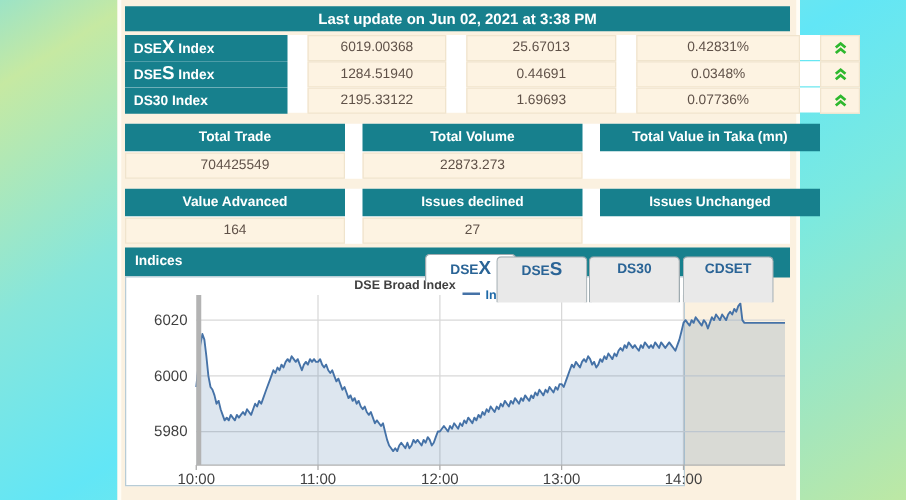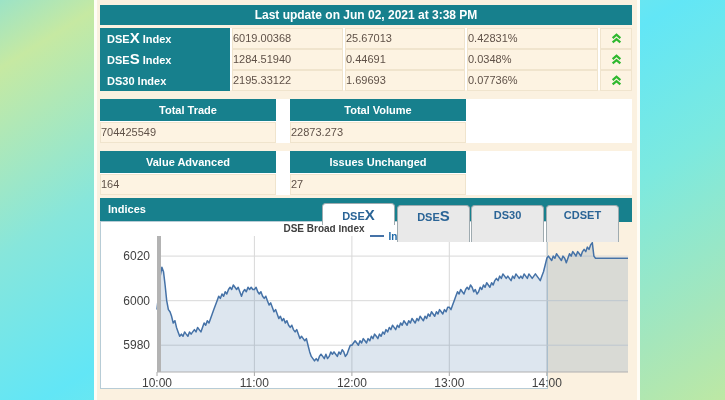--- a/index.html
+++ b/index.html
@@ -10,24 +10,24 @@
   html,body{width:725px;height:400px;overflow:hidden;}
   body{font-family:"Liberation Sans",sans-serif;}
   .page{position:relative;width:725px;height:400px;
     background:linear-gradient(148deg,#9ce3c6 0%,#c6e9a2 8%,#87e6db 30%,#62e6f6 50%,#7ce9df 68%,#a5e6bb 88%,#bde8a4 100%);}
   .main-panel{position:absolute;left:94px;top:0;width:546px;height:400px;
     background:var(--panel);border-left:3px solid #fffdf6;border-right:3px solid #fffdf6;}
   .update-bar{position:absolute;left:100px;top:5px;width:532px;height:20px;background:var(--teal);
     color:#fff;font-size:12px;font-weight:bold;text-align:center;line-height:20px;}
   
   .idx-table{position:absolute;left:100px;top:28px;width:532px;display:grid;grid-template-rows:20px 20px 20px;row-gap:1px;background:#fff;}
-  .idx-row{display:grid;grid-template-columns:130px 111px 120px 131px 32px;column-gap:2px;background:#fff;}
+  .idx-row{display:grid;grid-template-columns:130px 111px 120px 131px 32px;column-gap:16px;background:#fff;}
   .idx-label{background:var(--teal);color:#fff;font-size:11px;font-weight:bold;line-height:20px;padding-left:7px;white-space:nowrap;}
   .idx-label .big{font-size:15px;font-weight:bold;}
-  .cell{background:var(--cell);border:1px solid #f0e4cd;color:var(--valtxt);font-size:11px;text-align:left;line-height:18px;}
+  .cell{background:var(--cell);border:1px solid #f0e4cd;color:var(--valtxt);font-size:11px;text-align:center;line-height:18px;}
   .idx-arrow{background:var(--cell);border:1px solid #f0e4cd;display:flex;align-items:center;justify-content:center;}
   .chev{stroke:var(--green);fill:none;stroke-width:2;}
   
   .tot-table{position:absolute;left:100px;width:532px;background:#fff;display:grid;row-gap:1px;}
   .tot-row{display:grid;grid-template-columns:176px 176px 176px;column-gap:14px;}
   .tot-head{background:var(--teal);color:#fff;font-size:11px;font-weight:bold;text-align:center;line-height:22px;height:22px;}
   .tot-val{height:21px;line-height:19px;}
   
   .indices-bar{position:absolute;left:100px;top:198px;width:532px;height:24px;background:var(--teal);
     color:#fff;font-size:11px;font-weight:bold;line-height:22px;padding-left:8px;}
@@ -87,43 +87,45 @@
             <path class="chev" d="M1.5 8.6 L5 5.6 L8.5 8.6"></path>
           </svg>
       </div>
     </div>
   </div>
 
   <div class="tot-table" style="top:99px;">
     <div class="tot-row">
       <div class="tot-head">Total Trade</div>
       <div class="tot-head">Total Volume</div>
+      <div class="tot-head">Total Value in Taka (mn)</div>
     </div>
     <div class="tot-row">
       <div class="cell tot-val">704425549</div>
       <div class="cell tot-val">22873.273</div>
     </div>
   </div>
 
   <div class="tot-table" style="top:151px;">
     <div class="tot-row">
       <div class="tot-head">Value Advanced</div>
+      <div class="tot-head">Issues declined</div>
       <div class="tot-head">Issues Unchanged</div>
     </div>
     <div class="tot-row">
       <div class="cell tot-val">164</div>
       <div class="cell tot-val">27</div>
     </div>
   </div>
 
   <div class="indices-bar">
     <span>Indices</span>
   </div>
 
-  <div class="tab active" style="left:322px;text-align:center;"><span>DSE</span><span class="big">X</span></div>
+  <div class="tab active" style="left:340px;text-align:center;"><span>DSE</span><span class="big">X</span></div>
   <div class="tab" style="left:397px;"><span>DSE</span><span class="big">S</span></div>
   <div class="tab" style="left:471px;"><span>DS30</span></div>
   <div class="tab" style="left:546px;"><span>CDSET</span></div>
 
   <div class="chart-panel">
     <div class="chart-title">DSE Broad Index</div>
     <div class="chart-legend">
       <span class="legend-swatch"></span><span>Index</span>
     </div>
     <svg id="plot-svg" width="530" height="166" viewBox="0 0 530 166">

